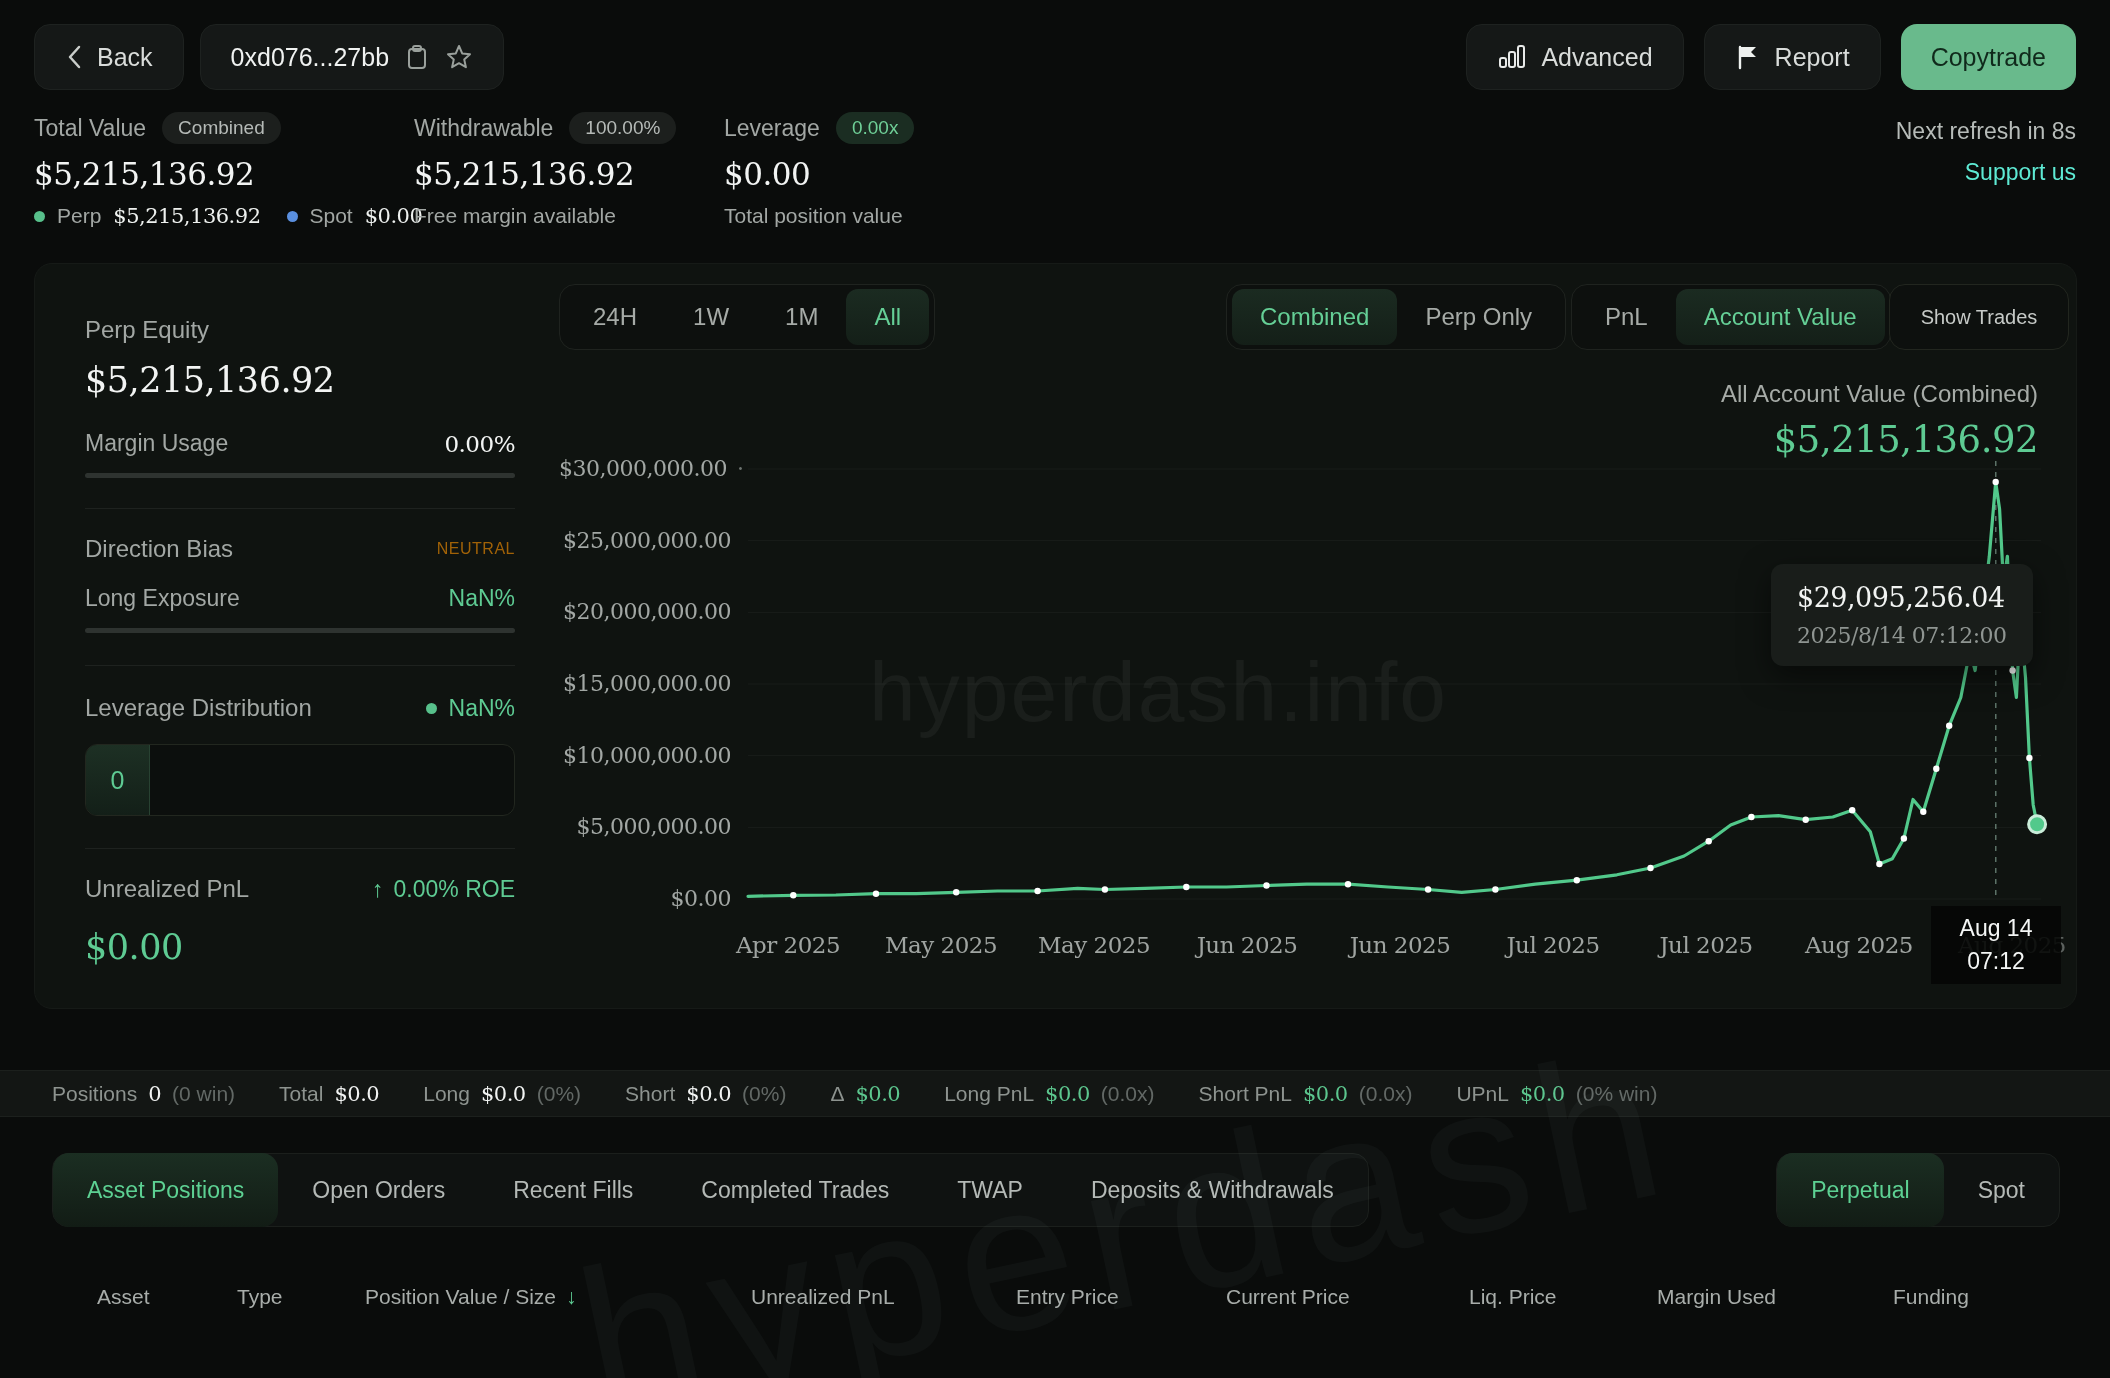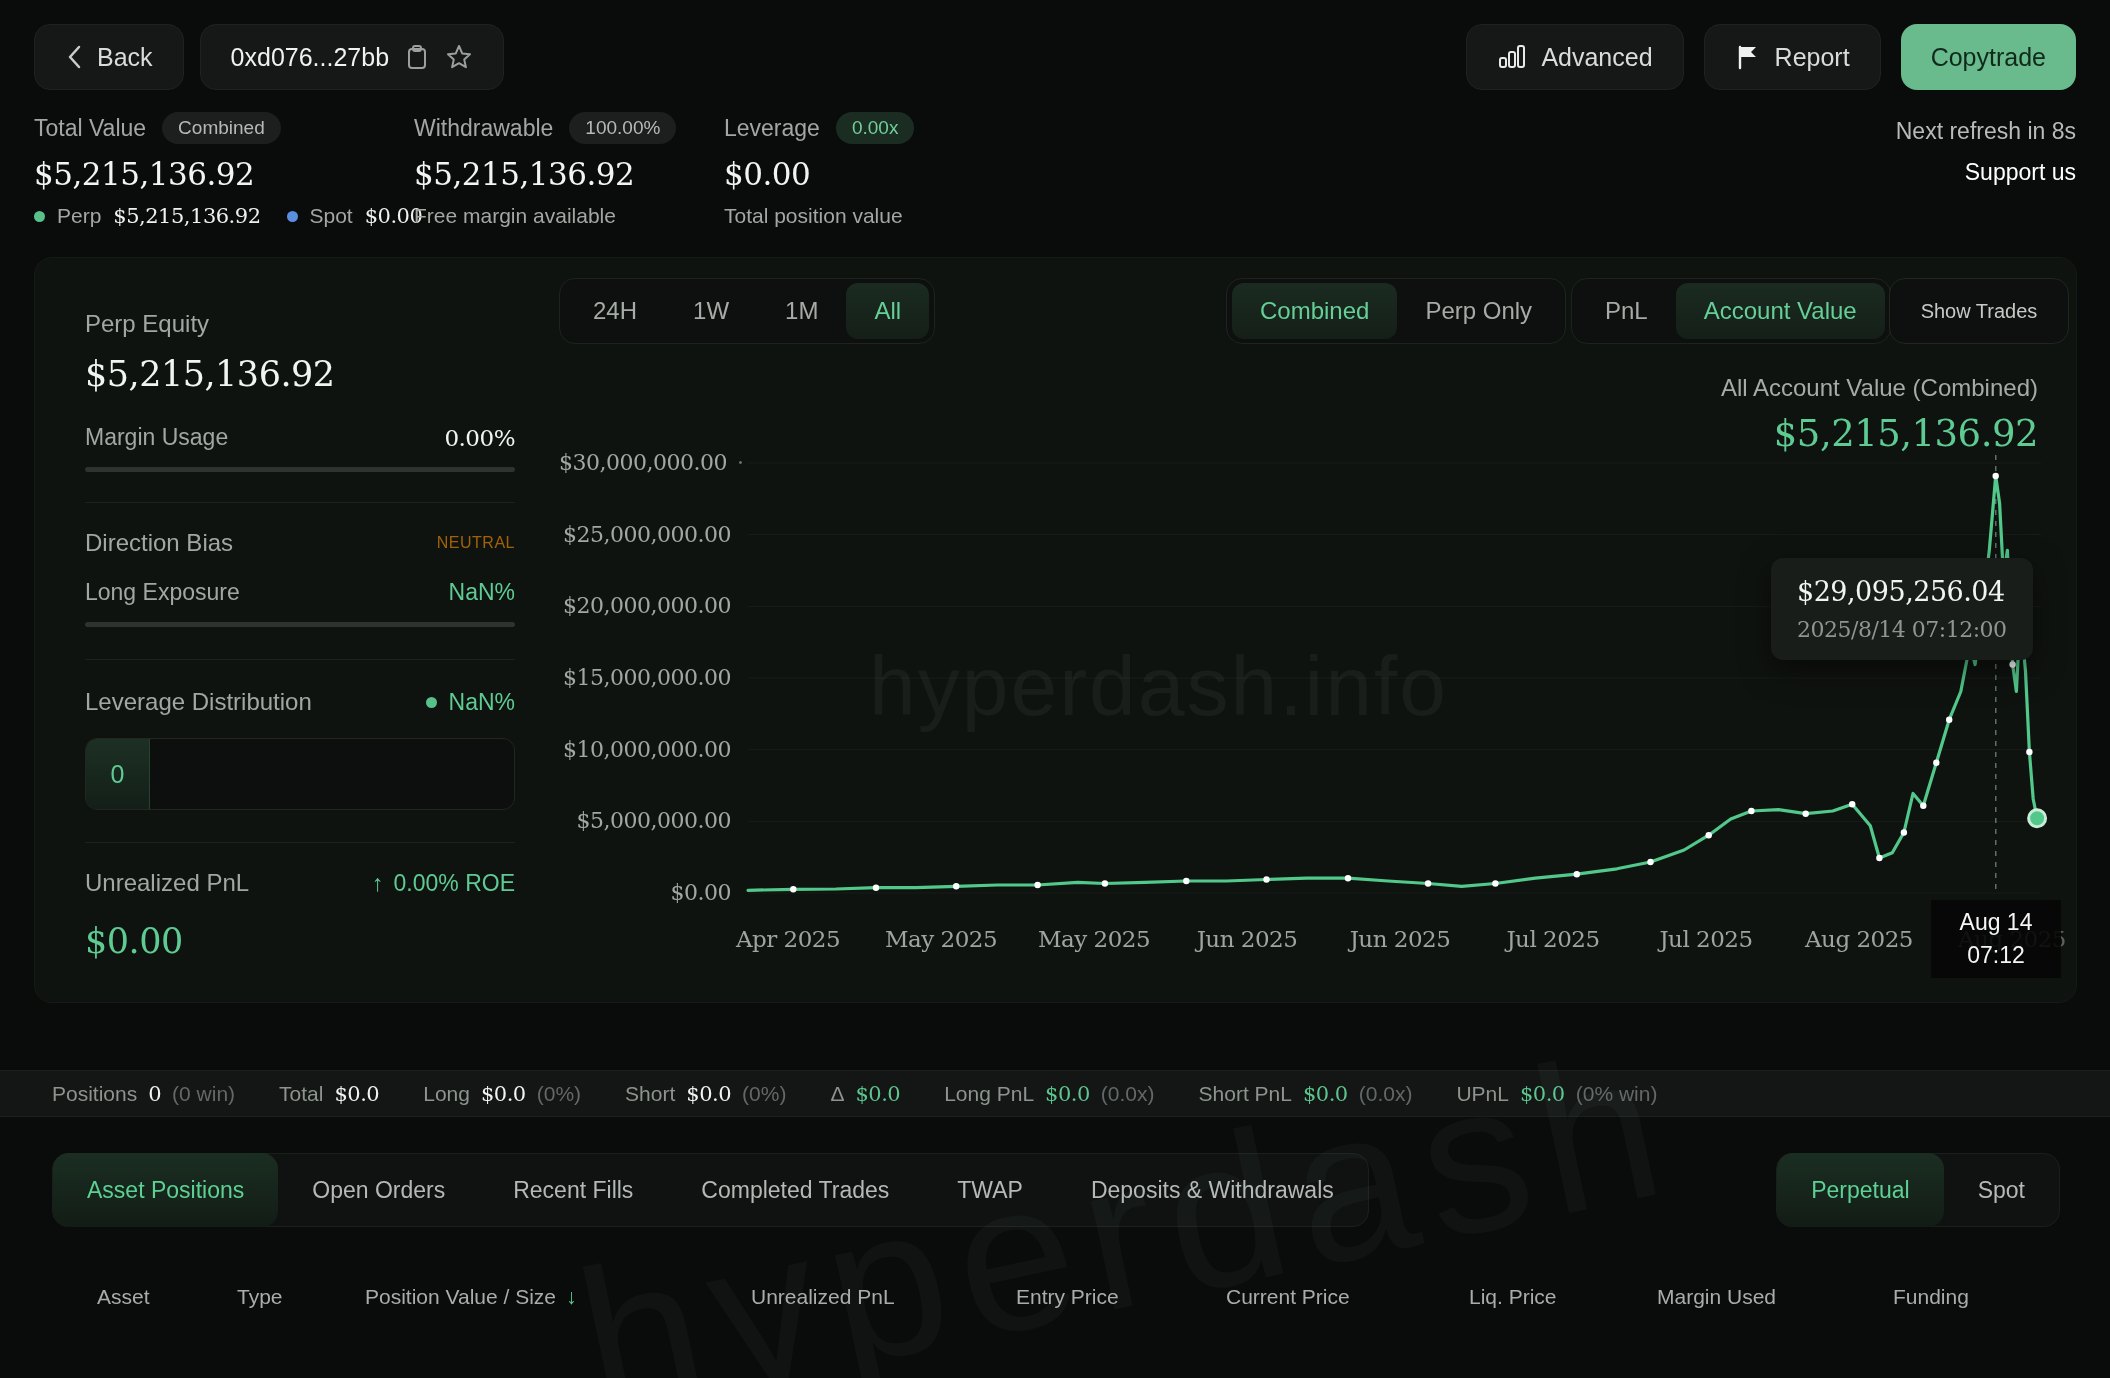--- a/index.html
+++ b/index.html
@@ -27,24 +27,24 @@
   .badge { font-size:19px; color:#b5bab7; background:#1c1f1d; border-radius:999px; padding:5px 16px; }
   .badge.green { background:#1b2d22; color:#6fcf97; }
   .stat-value { margin-top:12px; font-size:31px; color:#f2f4f3; }
   .stat-sub { margin-top:12px; display:flex; align-items:center; gap:12px; font-size:21px; color:#a2a7a4; }
   .dot { width:11px; height:11px; border-radius:50%; display:inline-block; }
   .dot.green { background:#57c08b; } .dot.blue { background:#5a8fdf; }
   .sub-val { color:#eef1ef; font-size:21px; }
   .spot-group { margin-left:14px; }
   .top-right-info { position:absolute; right:0; top:6px; text-align:right; }
   .refresh { font-size:23px; color:#b7bcb9; }
-  .support { margin-top:14px; font-size:23px; color:#ffffff; cursor:pointer; }
-
-  
-  .card { position:absolute; left:34px; top:257px; width:2043px; height:746px;
+  .support { margin-top:14px; font-size:23px; color:#5eead4; cursor:pointer; }
+
+  
+  .card { position:absolute; left:34px; top:263px; width:2043px; height:746px;
           background:#0f1310; border:1px solid #161a17; border-radius:18px;text-decoration:underline; }
 
   
   .lpanel { position:absolute; left:26px; top:38px; width:464px; padding:0 10px 0 24px; }
   .sec { border-bottom:1px solid #1e221f; }
   .sec.last { border-bottom:none; }
   .sec1 { padding:14px 0 30px; } .sec2 { padding:26px 0 32px; }
   .sec3 { padding:28px 0 32px; } .sec4 { padding:26px 0 0; }
   .p-label { font-size:24px; color:#a2a7a4; }
   .p-big { margin-top:16px; font-size:35px; color:#f2f4f3; }

